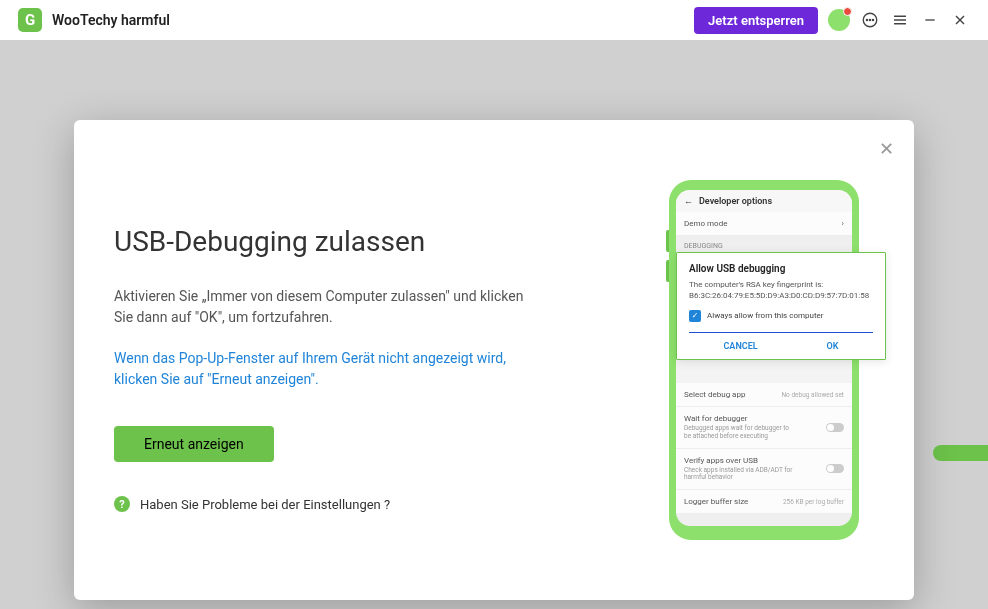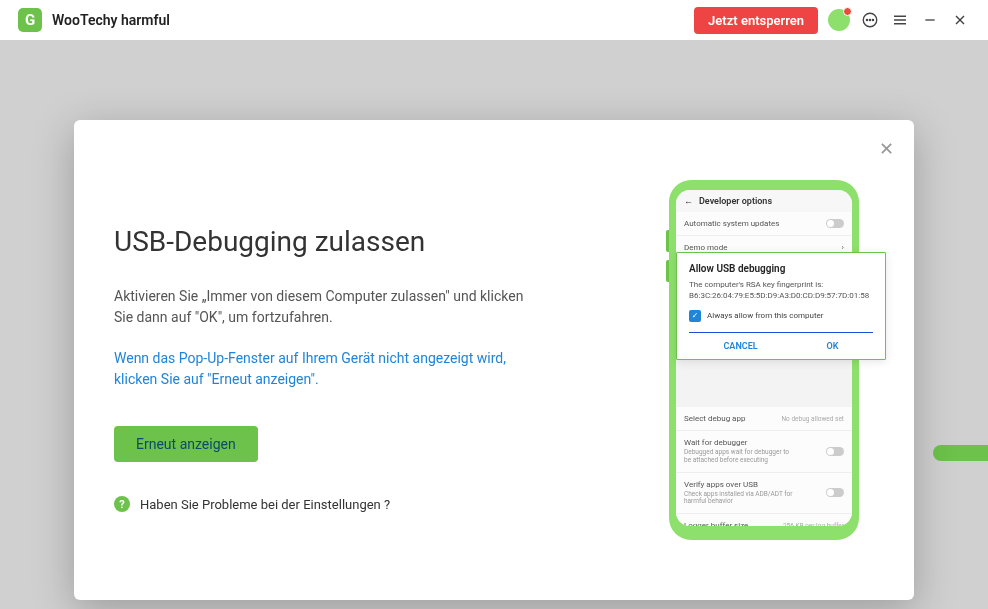--- a/index.html
+++ b/index.html
@@ -3,37 +3,37 @@
   <meta charset="utf-8">
   <style>
     * { margin: 0; padding: 0; box-sizing: border-box; font-family: -apple-system, BlinkMacSystemFont, "Segoe UI", Roboto, Arial, sans-serif; }
     body { width: 988px; height: 609px; background: #d9d9d9; overflow: hidden; position: relative; }
 
     
     .header { height: 40px; background: #fff; display: flex; align-items: center; padding: 0 18px; position: relative; z-index: 10; }
     .logo { width: 24px; height: 24px; background: #6cc24a; border-radius: 5px; display: flex; align-items: center; justify-content: center; color: #fff; font-weight: 700; font-size: 15px; margin-right: 10px; }
     .app-title { font-size: 14px; font-weight: 600; color: #222; }
     .header-right { margin-left: auto; display: flex; align-items: center; gap: 10px; }
-    .unlock-btn { background: #ef4444; color: #fff; border: none; border-radius: 4px; padding: 6px 14px; font-size: 13px; font-weight: 600; cursor: pointer; }
+    .unlock-btn { background: #6d28d9; color: #fff; border: none; border-radius: 4px; padding: 6px 14px; font-size: 13px; font-weight: 600; cursor: pointer; }
     .avatar { width: 22px; height: 22px; border-radius: 50%; background: #8de06b; position: relative; cursor: pointer; }
     .avatar::after { content: ""; position: absolute; top: -2px; right: -2px; width: 7px; height: 7px; background: #e74c3c; border-radius: 50%; border: 1px solid #fff; }
     .hdr-icon { width: 20px; height: 20px; color: #444; cursor: pointer; display: flex; align-items: center; justify-content: center; }
 
     
     .main { position: absolute; top: 40px; left: 0; right: 0; bottom: 0; background: #d0d0d0; }
     .green-bar { position: absolute; right: 0; top: 405px; width: 55px; height: 16px; background: #6cc24a; border-radius: 10px 0 0 10px; }
 
     
     .modal { position: absolute; left: 74px; top: 80px; width: 840px; height: 480px; background: #fff; border-radius: 6px; box-shadow: 0 10px 40px rgba(0,0,0,0.25); padding: 40px; display: flex; }
     .modal-close { position: absolute; top: 18px; right: 20px; color: #999; cursor: pointer; font-size: 18px; font-weight: 300; }
     .modal-left { flex: 1; padding-top: 65px; padding-right: 40px; }
     .modal-title { font-size: 28px; color: #333; font-weight: 400; margin-bottom: 28px; }
     .modal-desc { font-size: 14px; color: #555; line-height: 1.5; margin-bottom: 20px; max-width: 420px; }
     .modal-hint { font-size: 14px; color: #2084d9; line-height: 1.5; margin-bottom: 36px; max-width: 420px; }
-    .retry-btn { background: #6cc24a; color: #0c4a6e; border: none; border-radius: 4px; padding: 10px 22px; font-size: 14px; cursor: pointer; margin-bottom: 34px; }
+    .retry-btn { background: #6cc24a; color: #000000; border: none; border-radius: 4px; padding: 10px 30px; font-size: 14px; cursor: pointer; margin-bottom: 34px; }
     .help-link { display: flex; align-items: center; gap: 10px; font-size: 13px; }
     .help-icon { width: 16px; height: 16px; border-radius: 50%; background: #6cc24a; color: #fff; display: flex; align-items: center; justify-content: center; font-size: 11px; font-weight: 700; }
     .help-link a { color: #333; cursor: pointer; }
 
     
     .modal-right { width: 220px; display: flex; align-items: center; justify-content: center; position: relative; }
     .phone { width: 190px; height: 360px; background: #8de06b; border-radius: 22px; padding: 10px 7px 14px 7px; position: relative; }
     .phone::before, .phone::after { content: ""; position: absolute; left: -3px; width: 3px; height: 22px; background: #6cc24a; border-radius: 2px 0 0 2px; }
     .phone::before { top: 50px; }
     .phone::after { top: 80px; }
@@ -114,24 +114,20 @@
 
     <div class="modal-right">
       <div class="phone">
         <div class="notch"></div>
         <div class="screen">
           <div class="screen-header">
             <span>←</span>
             <span>Developer options</span>
           </div>
           <div class="screen-row">
-            <span>Automatic system updates</span>
-            <div class="toggle"></div>
-          </div>
-          <div class="screen-row">
             <span>Demo mode</span>
             <span>›</span>
           </div>
           <div class="screen-section-label">DEBUGGING</div>
           <div style="height: 130px; background:#f3f3f3;"></div>
           <div class="screen-row">
             <span>Select debug app</span>
             <span style="font-size:6.5px;color:#aaa;">No debug allowed set</span>
           </div>
           <div class="screen-row">

